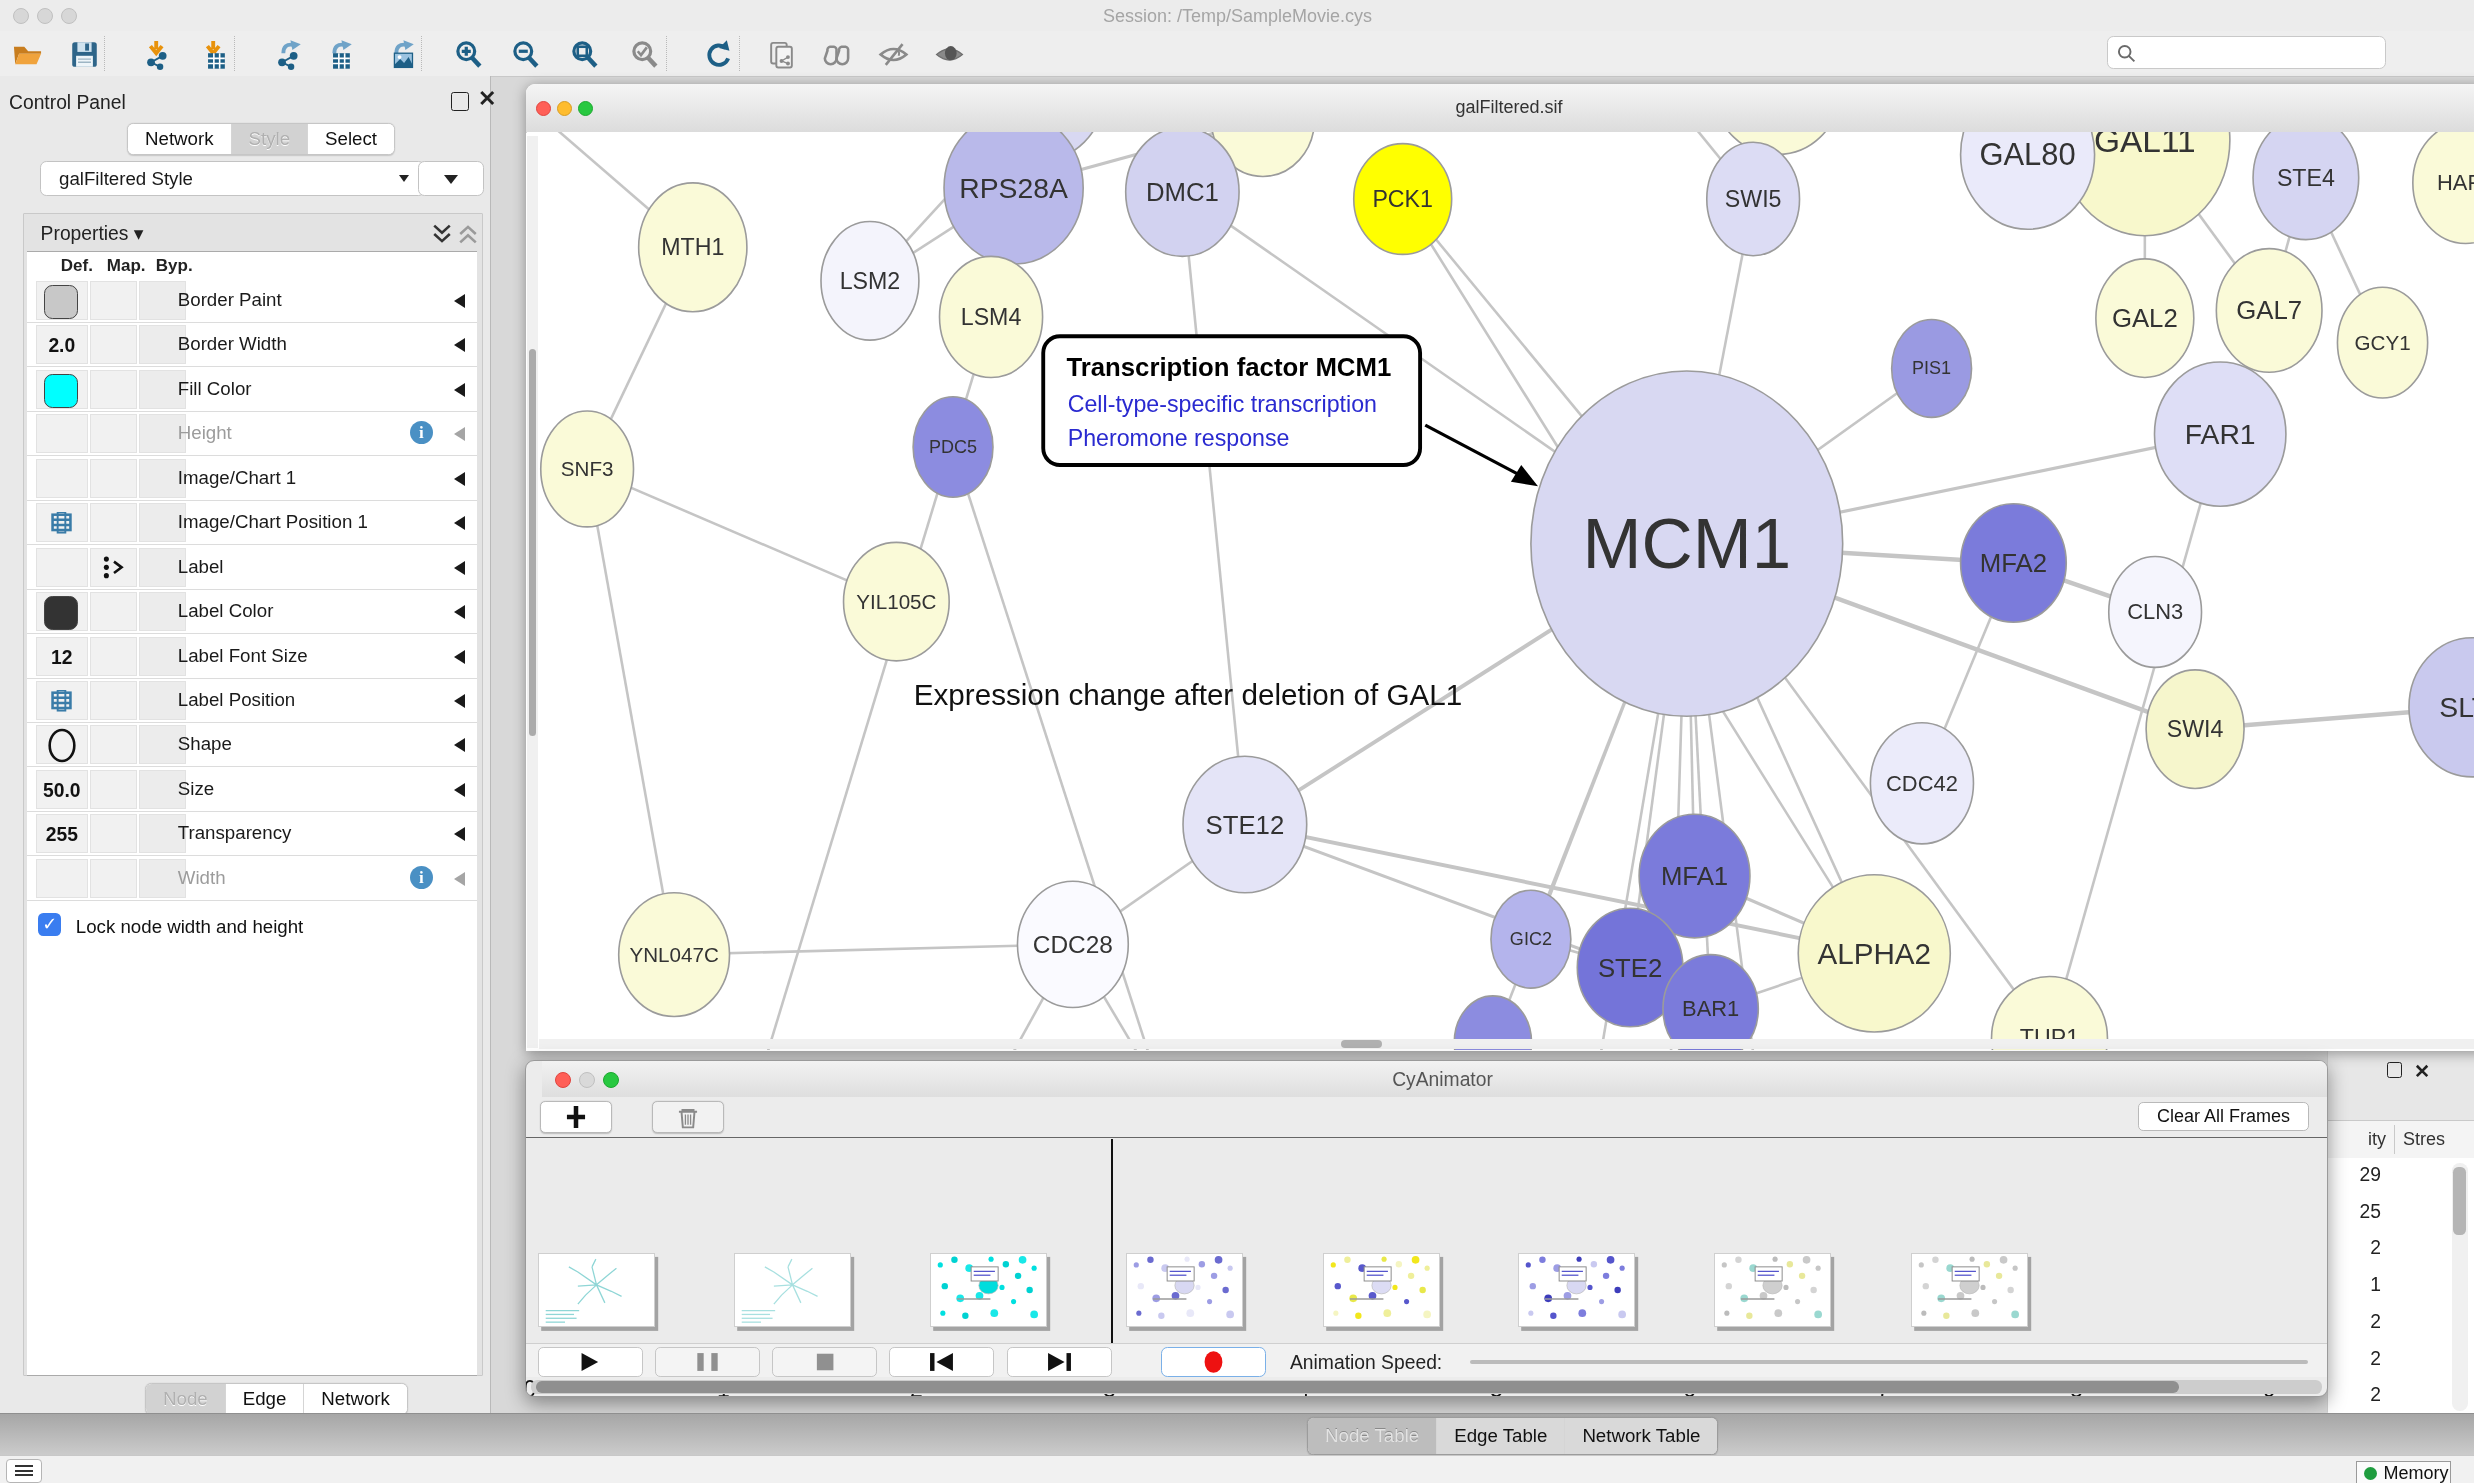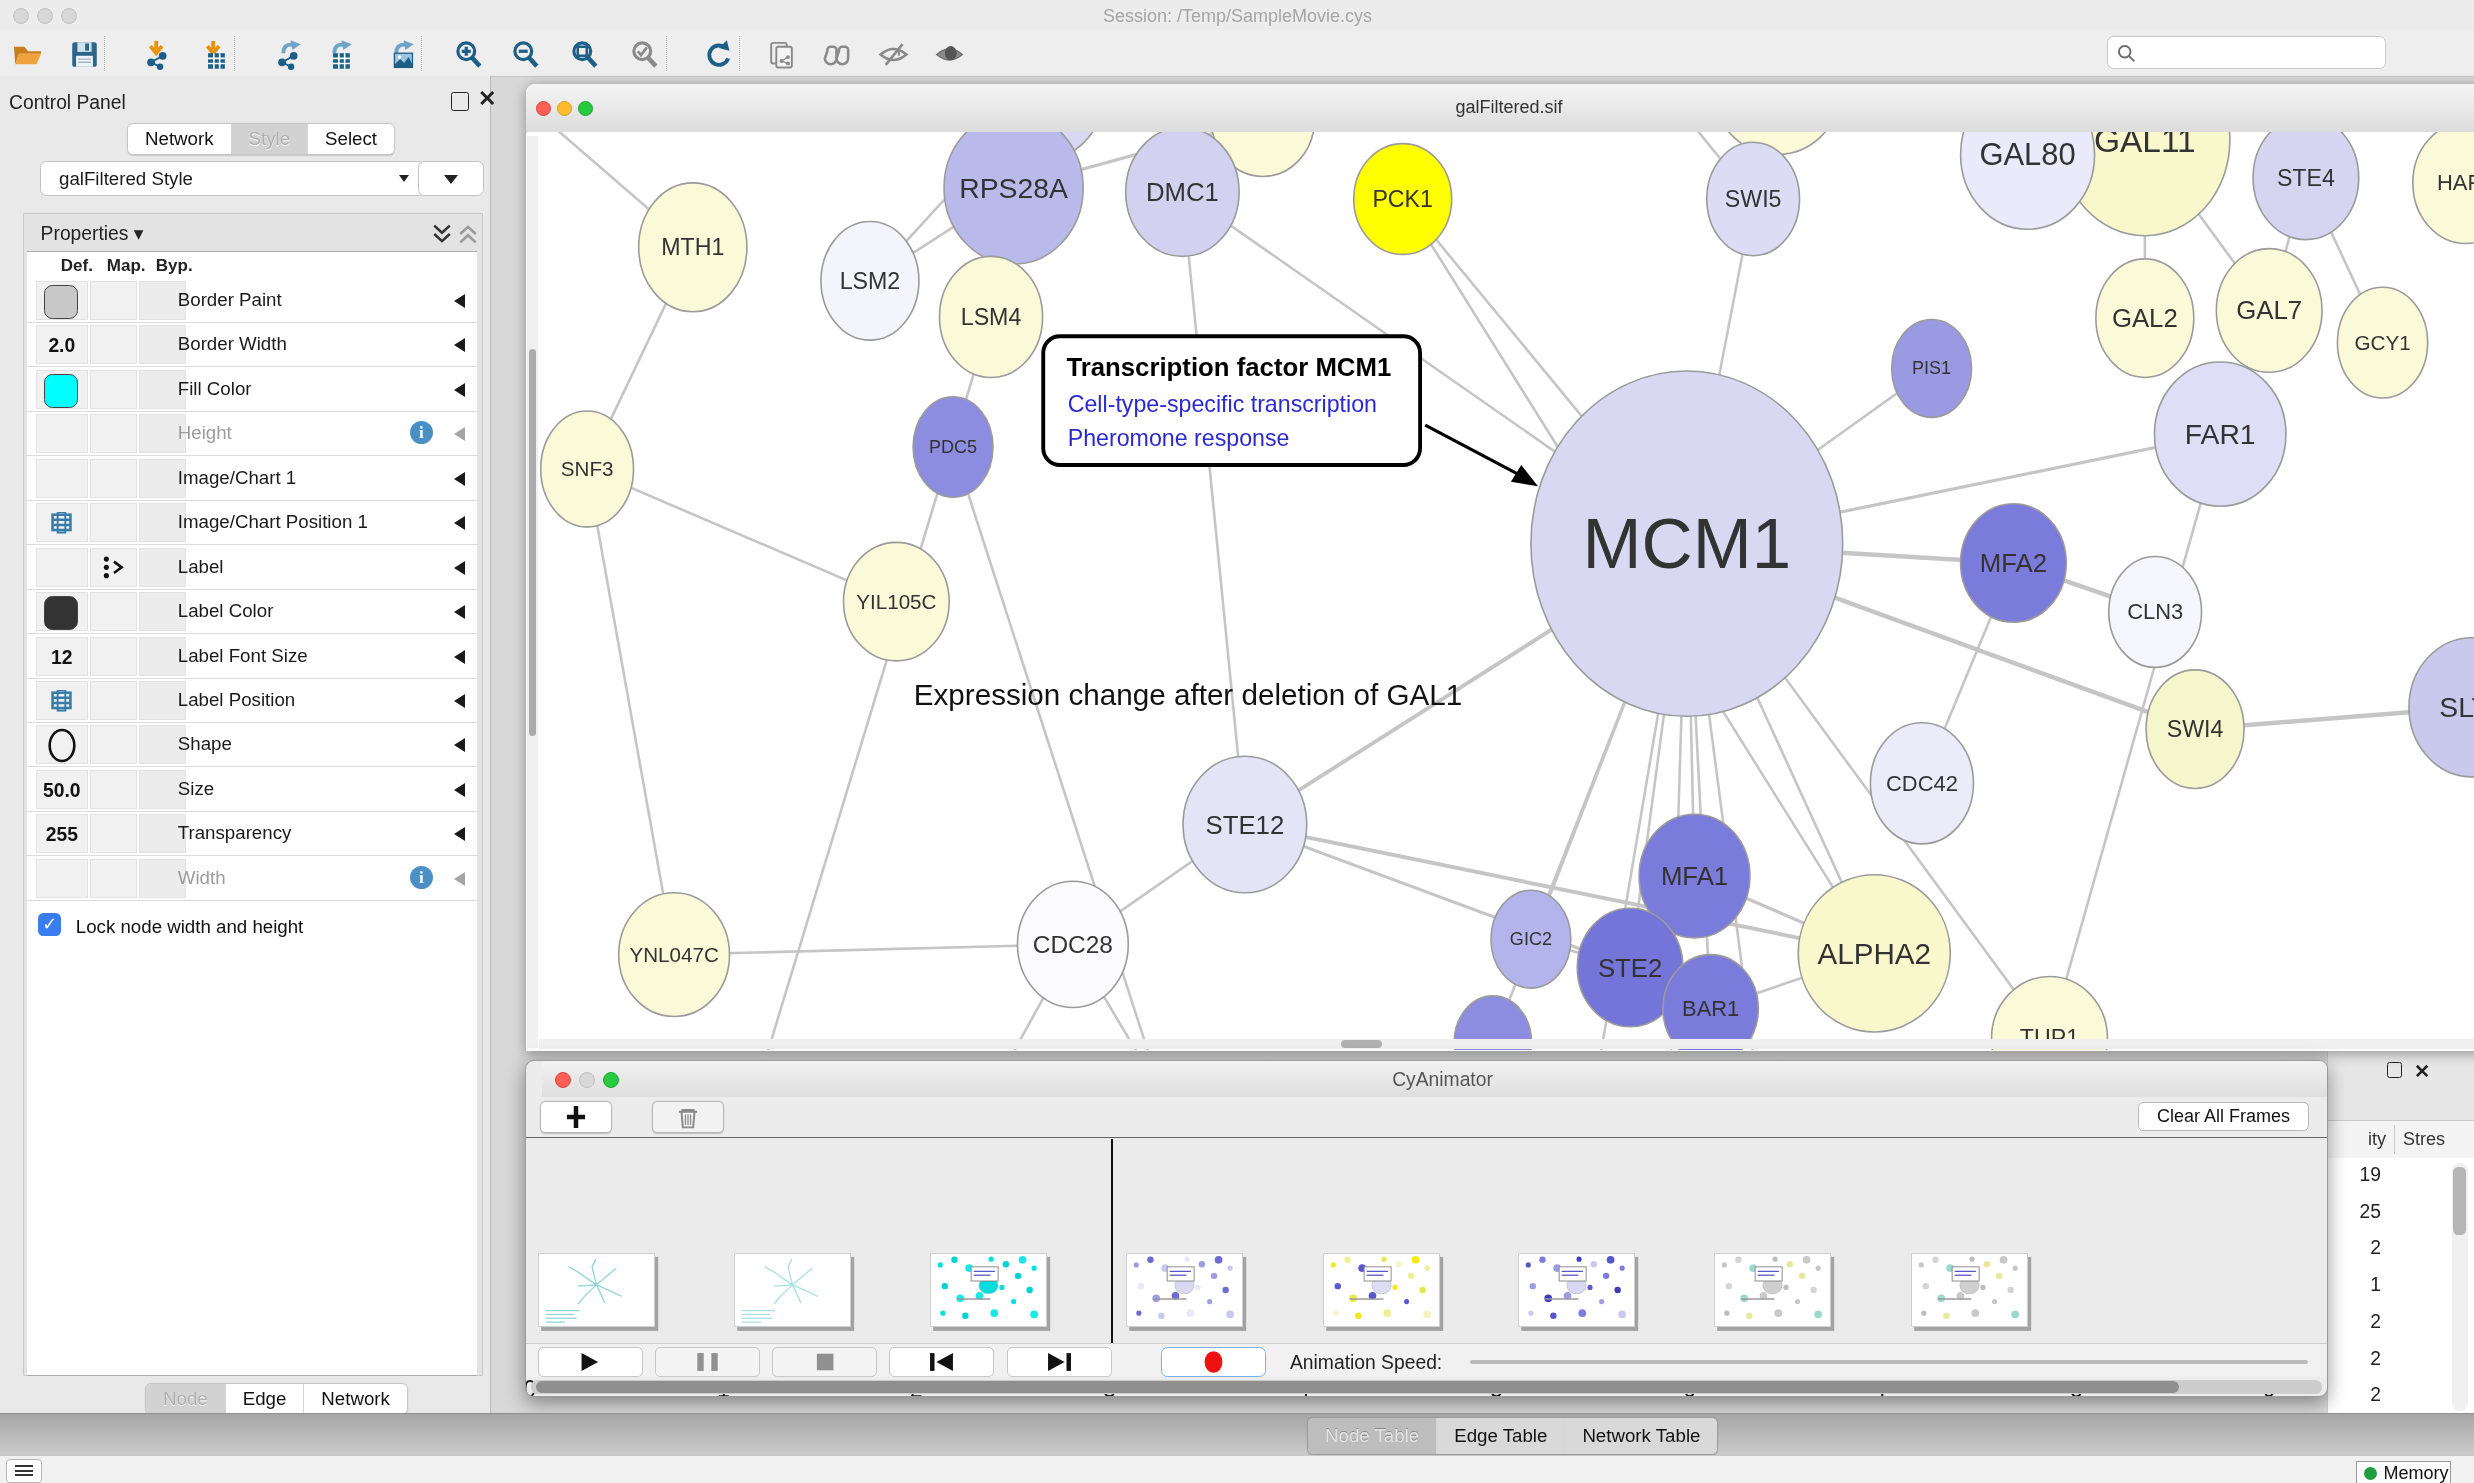--- a/index.html
+++ b/index.html
@@ -400,21 +400,21 @@
       <span><span class="win-float" style="width:13px;height:14px"></span></span>
       <span class="win-close" style="margin-left:9px;font-size:19.3px">✕</span>
     </div>
     <div id="tbl-header">
       <span class="abs" style="right:90px;top:7.7px;font-size:18px;color:#333">ity</span>
       <span class="abs" style="left:66px;top:3.9px;width:1.3px;height:29px;background:#c9c9c9"></span>
       <span class="abs" style="left:75px;top:7.7px;font-size:18px;color:#333">Stres</span>
     </div>
     <div id="tbl-body">
         <div style="left: 0px; top: 0px; width: 148px; height: 37px; position: absolute;">
-          <div class="tbl-val" style="right: 95px; top: 6.4px;">19</div>
+          <div class="tbl-val" style="right: 95px; top: 6.4px;">29</div>
         </div>
         <div style="left: 0px; top: 37px; width: 148px; height: 37px; position: absolute;">
           <div class="tbl-val" style="right: 95px; top: 6.4px;">25</div>
         </div>
         <div style="left: 0px; top: 73px; width: 148px; height: 37px; position: absolute;">
           <div class="tbl-val" style="right: 95px; top: 6.4px;">2</div>
         </div>
         <div style="left: 0px; top: 110px; width: 148px; height: 37px; position: absolute;">
           <div class="tbl-val" style="right: 95px; top: 6.4px;">1</div>
         </div>

